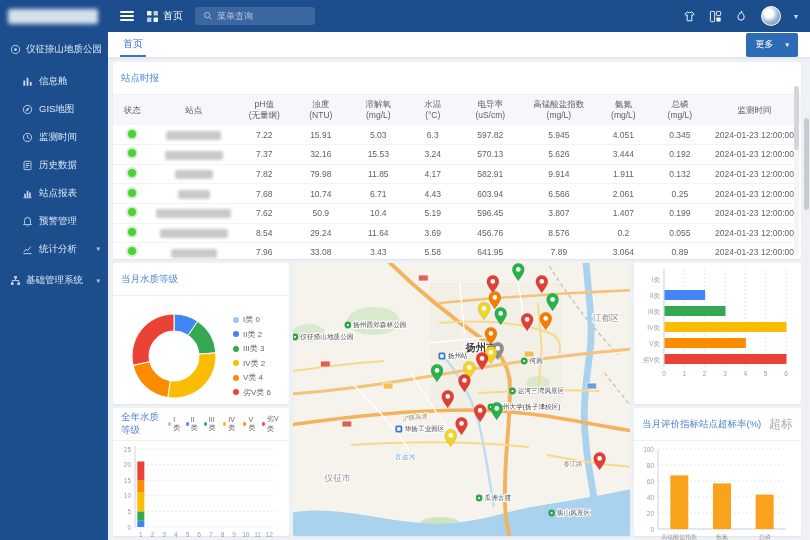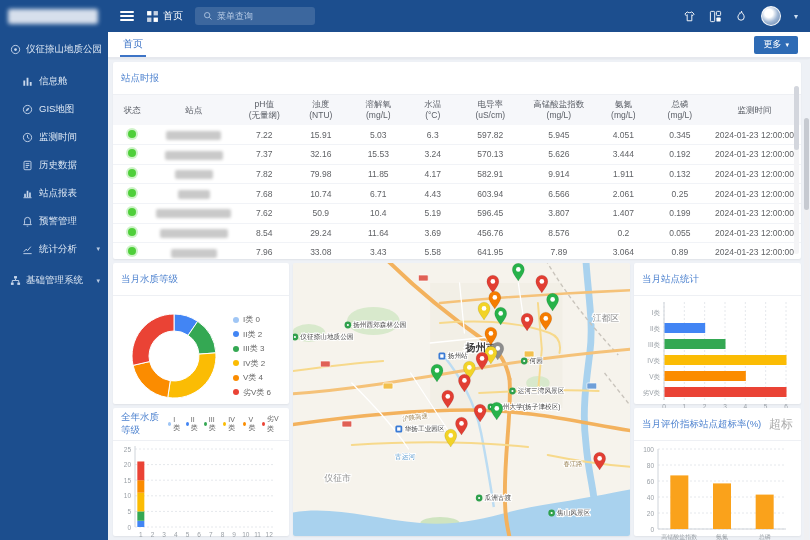--- a/index.html
+++ b/index.html
@@ -25,21 +25,21 @@
 .search input{background:transparent;border:none;outline:none;color:#fff;font-size:9px;width:100%}
 .search input::placeholder{color:#b7cbe6}
 .top-right{margin-left:auto;display:flex;align-items:center;gap:13px}
 .tb-icon{display:inline-flex;cursor:pointer}
 .tb-icon svg{width:13px;height:13px}
 .avatar{width:20px;height:20px;border-radius:50%;background:radial-gradient(circle at 38% 35%,#ffffff 0 25%,#9fb6d4 55%,#5f7ea8 100%);border:1.5px solid rgba(255,255,255,.9);cursor:pointer}
 .tb-caret{font-size:8px;color:#cfe0f2;cursor:pointer}
 
 .tabbar{height:26px;background:#fff;display:flex;align-items:center;padding:0 12px;border-bottom:1px solid #e6e8ee;box-shadow:0 1px 2px rgba(0,0,0,.05);flex-shrink:0}
 .tab{height:100%;display:flex;align-items:center;padding:0 3px;color:#3d74c6;font-size:10px;border-bottom:2px solid #3d74c6;cursor:pointer}
-.more-btn{margin-left:auto;background:#2e6bb5;color:#fff;font-size:9px;height:18px;padding:0 9px;border-radius:2px;display:flex;align-items:center;gap:4px;cursor:pointer}
+.more-btn{margin-left:auto;background:#2e6bb5;color:#fff;font-size:9px;height:24px;padding:0 9px;border-radius:2px;display:flex;align-items:center;gap:12px;cursor:pointer}
 .more-btn .caret2{font-size:7px}
 
 .content{flex:1;padding:4px 9px 4px 5px;overflow:hidden;position:relative}
 .card{background:#fff;border-radius:2px;box-shadow:0 1px 2px rgba(0,0,0,.06)}
 .card-title{height:20px;padding:16px 8px;color:#4d82cf;font-size:9.5px;border-bottom:1px solid #eef0f4;display:flex;align-items:center}
 
 .table-card{height:197px;margin-bottom:4px;position:relative;overflow:hidden}
 table{width:100%;border-collapse:collapse;table-layout:fixed}
 thead th{background:#f6f7fa;font-weight:normal;color:#5a5e66;font-size:8.5px;padding:4px 2px;line-height:1.3;text-align:center}
 tbody td{border-bottom:1px solid #f1f3f7;text-align:center;font-size:8.5px;color:#606266;padding:0 2px;height:19.6px}
@@ -678,21 +678,20 @@
                 <g transform="translate(313,207) scale(0.85)">
                   <path d="M0,0C-4.2,-6.5 -7.2,-9 -7.2,-13.8A7.2,7.2 0 1 1 7.2,-13.8C7.2,-9 4.2,-6.5 0,0Z" fill="#e23e33" stroke="rgba(0,0,0,.18)" stroke-width="0.6"></path>
                   <circle cx="0" cy="-13.6" r="2.8" fill="#fff"></circle>
                 </g>
               </g>
           </svg>
         </div>
 
         <div class="vcol">
           <section class="card card-top">
-            <div class="card-title">当月站点统计</div>
             <svg id="hbar-svg" width="159" height="116" viewBox="0 0 159 116">
                 <line x1="30" y1="6" x2="30" y2="104" stroke="#e5e8ec" stroke-dasharray="2,2"></line>
                 <text x="30" y="113" text-anchor="middle" class="tick">0</text>
                 <line x1="50.33333333333333" y1="6" x2="50.33333333333333" y2="104" stroke="#e5e8ec" stroke-dasharray="2,2"></line>
                 <text x="50.33333333333333" y="113" text-anchor="middle" class="tick">1</text>
                 <line x1="70.66666666666666" y1="6" x2="70.66666666666666" y2="104" stroke="#e5e8ec" stroke-dasharray="2,2"></line>
                 <text x="70.66666666666666" y="113" text-anchor="middle" class="tick">2</text>
                 <line x1="91" y1="6" x2="91" y2="104" stroke="#e5e8ec" stroke-dasharray="2,2"></line>
                 <text x="91" y="113" text-anchor="middle" class="tick">3</text>
                 <line x1="111.33333333333333" y1="6" x2="111.33333333333333" y2="104" stroke="#e5e8ec" stroke-dasharray="2,2"></line>

